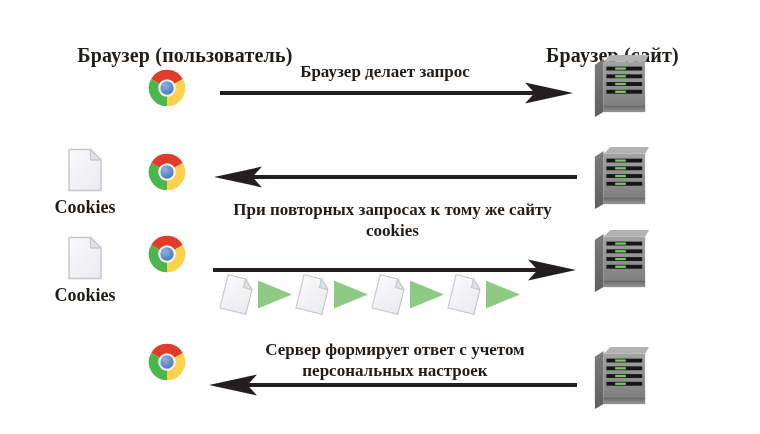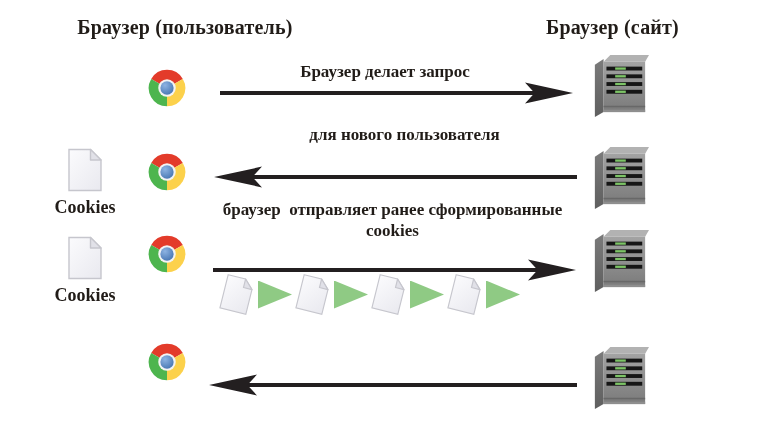--- a/index.html
+++ b/index.html
@@ -1,21 +1,21 @@
 <!DOCTYPE html>
 <html style="--background: #ffffff; --text: #211c18; --arrow: #231f20; --flow-triangle: #8fca84; --chrome-red: #e33b2a; --chrome-yellow: #fcd14b; --chrome-green: #4db54e; --chrome-blue: #4d82c2; --server-top: #b2b2b2; --server-slot: #161616; --server-led: #7cc466; --doc-border: #c6c6cd;"><head>
 <meta charset="utf-8">
 <style>
   html,body{margin:0;padding:0;background:#fff;}
   .canvas{
     position:relative;width:760px;height:434px;background:var(--background,#fff);
     font-family:"Liberation Serif","DejaVu Serif",serif;font-weight:bold;color:var(--text,#211c18);
     overflow:hidden;
   }
-  .hdr{position:absolute;font-size:20px;text-align:center;letter-spacing:.2px;}
+  .hdr{position:absolute;font-size:20px;text-align:center;letter-spacing:.2px;margin-top:28px;}
   .hdr-left{left:60px;top:16px;width:250px;}
   .hdr-right{left:530px;top:16px;width:165px;}
 
   .rowtext{position:absolute;text-align:center;font-size:17px;line-height:21px;}
   .rowtext div{white-space:pre-wrap;}
   .r1text{left:235px;top:61px;width:300px;}
   .r2text{left:212px;top:124px;width:385px;}
   .r3text{left:200px;top:199px;width:385px;}
   .r4text{left:230px;top:339px;width:330px;}
 
@@ -155,29 +155,28 @@
 
   <div class="rowtext r1text">
     <div>Браузер делает запрос</div>
   </div>
   <div class="arrow right arr1">
     <div class="shaft"></div>
       <div class="head"></div>
   </div>
 
   <div class="rowtext r2text">
-    <div>для нового пользователя</div>
   </div>
   <div class="arrow left arr2">
     <div class="shaft"></div>
       <div class="head"></div>
   </div>
 
   <div class="rowtext r3text">
-    <div>браузер  отправляет ранее сформированные</div>
+    <div>При повторных запросах к тому же сайту</div>
     <div>cookies</div>
   </div>
   <div class="arrow right arr3">
     <div class="shaft"></div>
       <div class="head"></div>
   </div>
   <div class="flow">
     <svg class="flow-doc" viewBox="0 0 36 44">
         <use href="#ic-doc"></use>
       </svg>
@@ -189,18 +188,22 @@
     <svg class="flow-doc" viewBox="0 0 36 44">
         <use href="#ic-doc"></use>
       </svg>
     <div class="flow-tri"></div>
     <svg class="flow-doc" viewBox="0 0 36 44">
         <use href="#ic-doc"></use>
       </svg>
     <div class="flow-tri"></div>
   </div>
 
+  <div class="rowtext r4text">
+    <div>Сервер формирует ответ с учетом</div>
+    <div>персональных настроек</div>
+  </div>
   <div class="arrow left arr4">
     <div class="shaft"></div>
       <div class="head"></div>
   </div>
 
 </div>
 
 </body></html>

